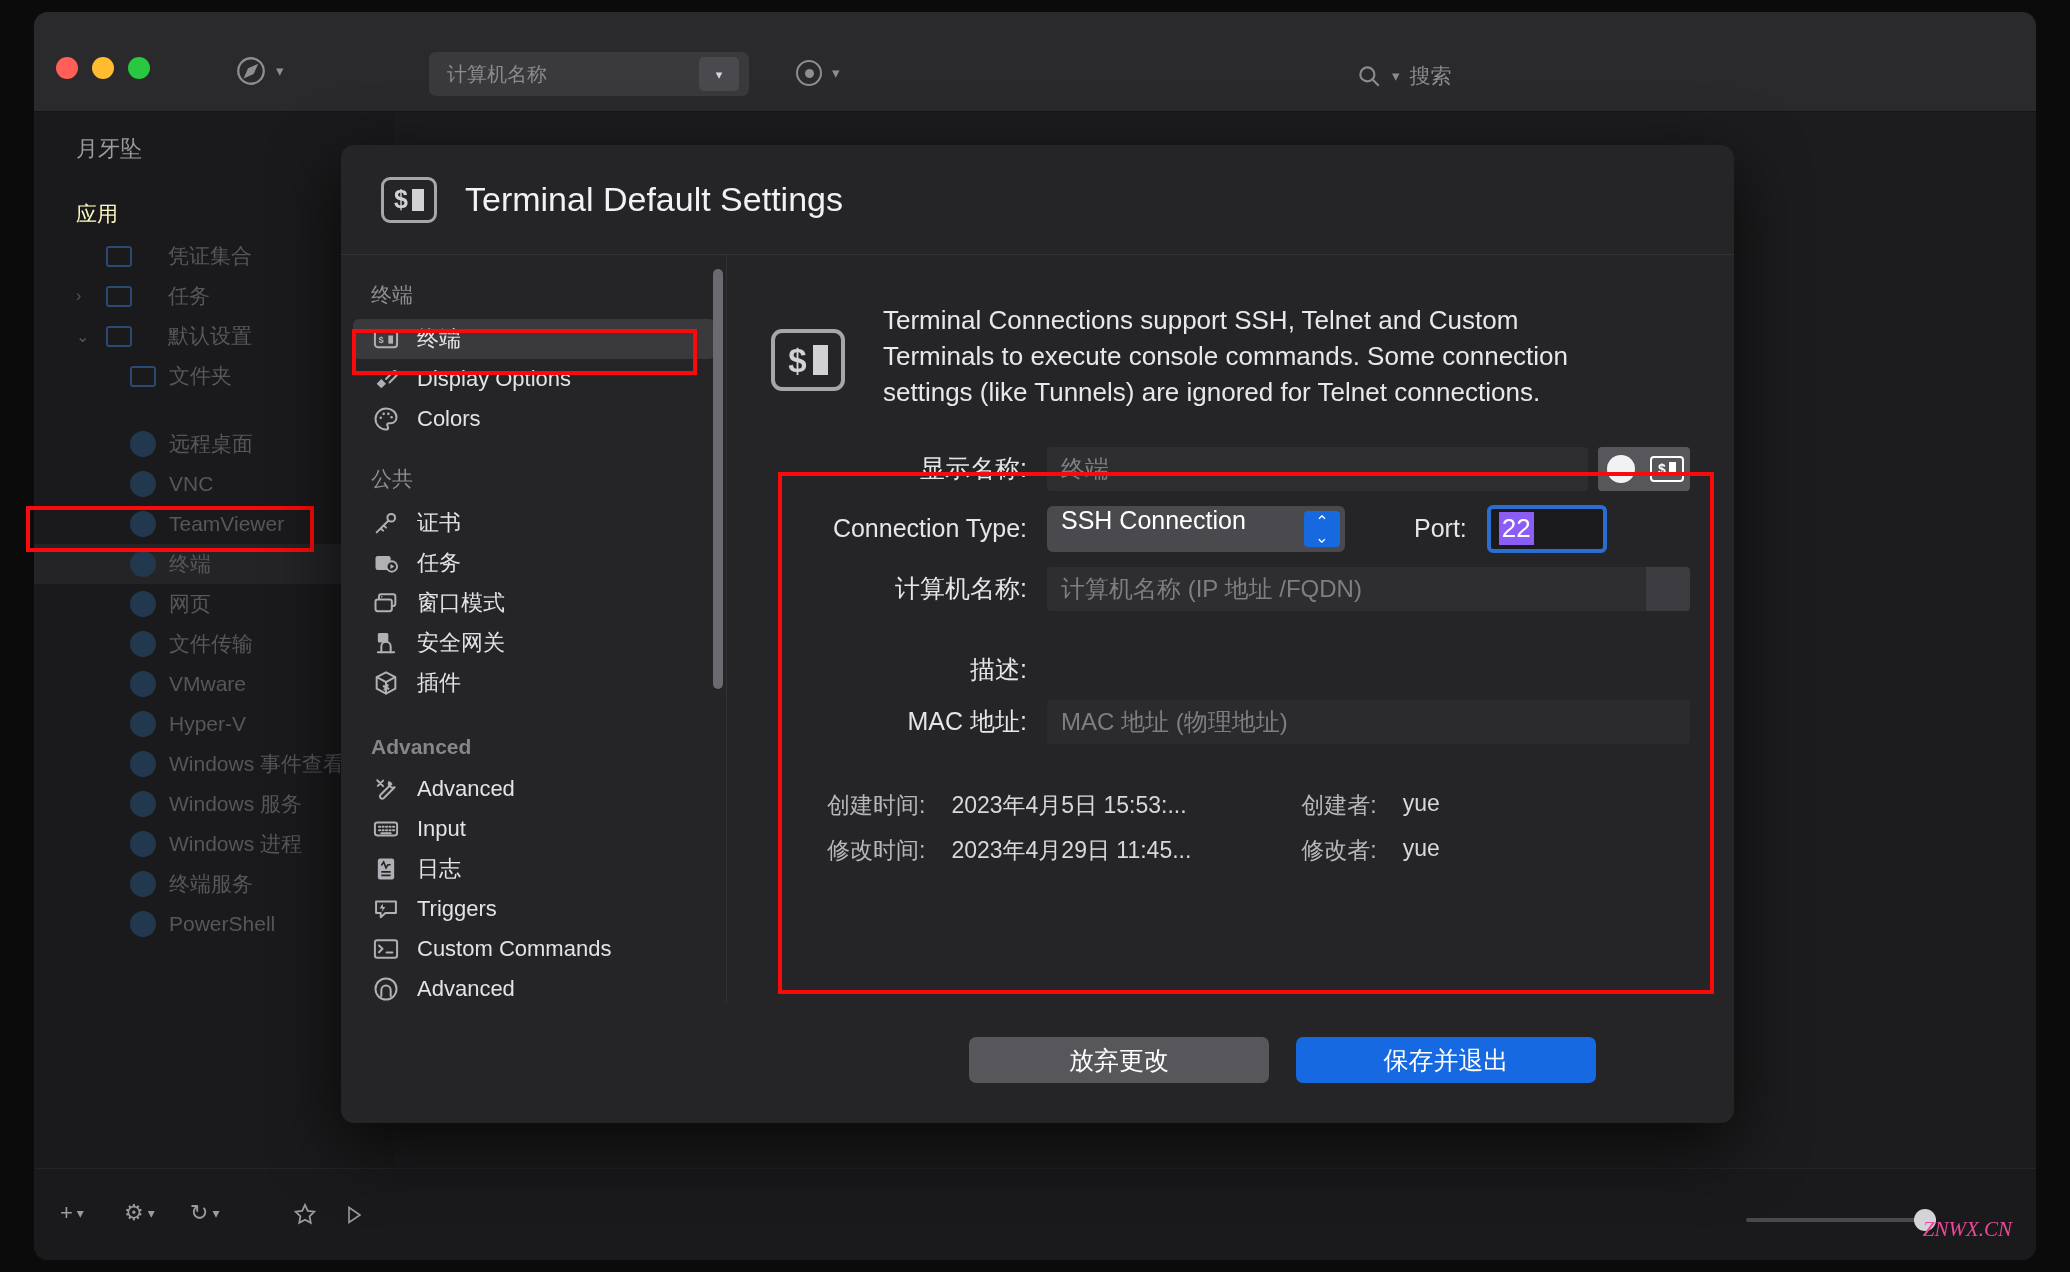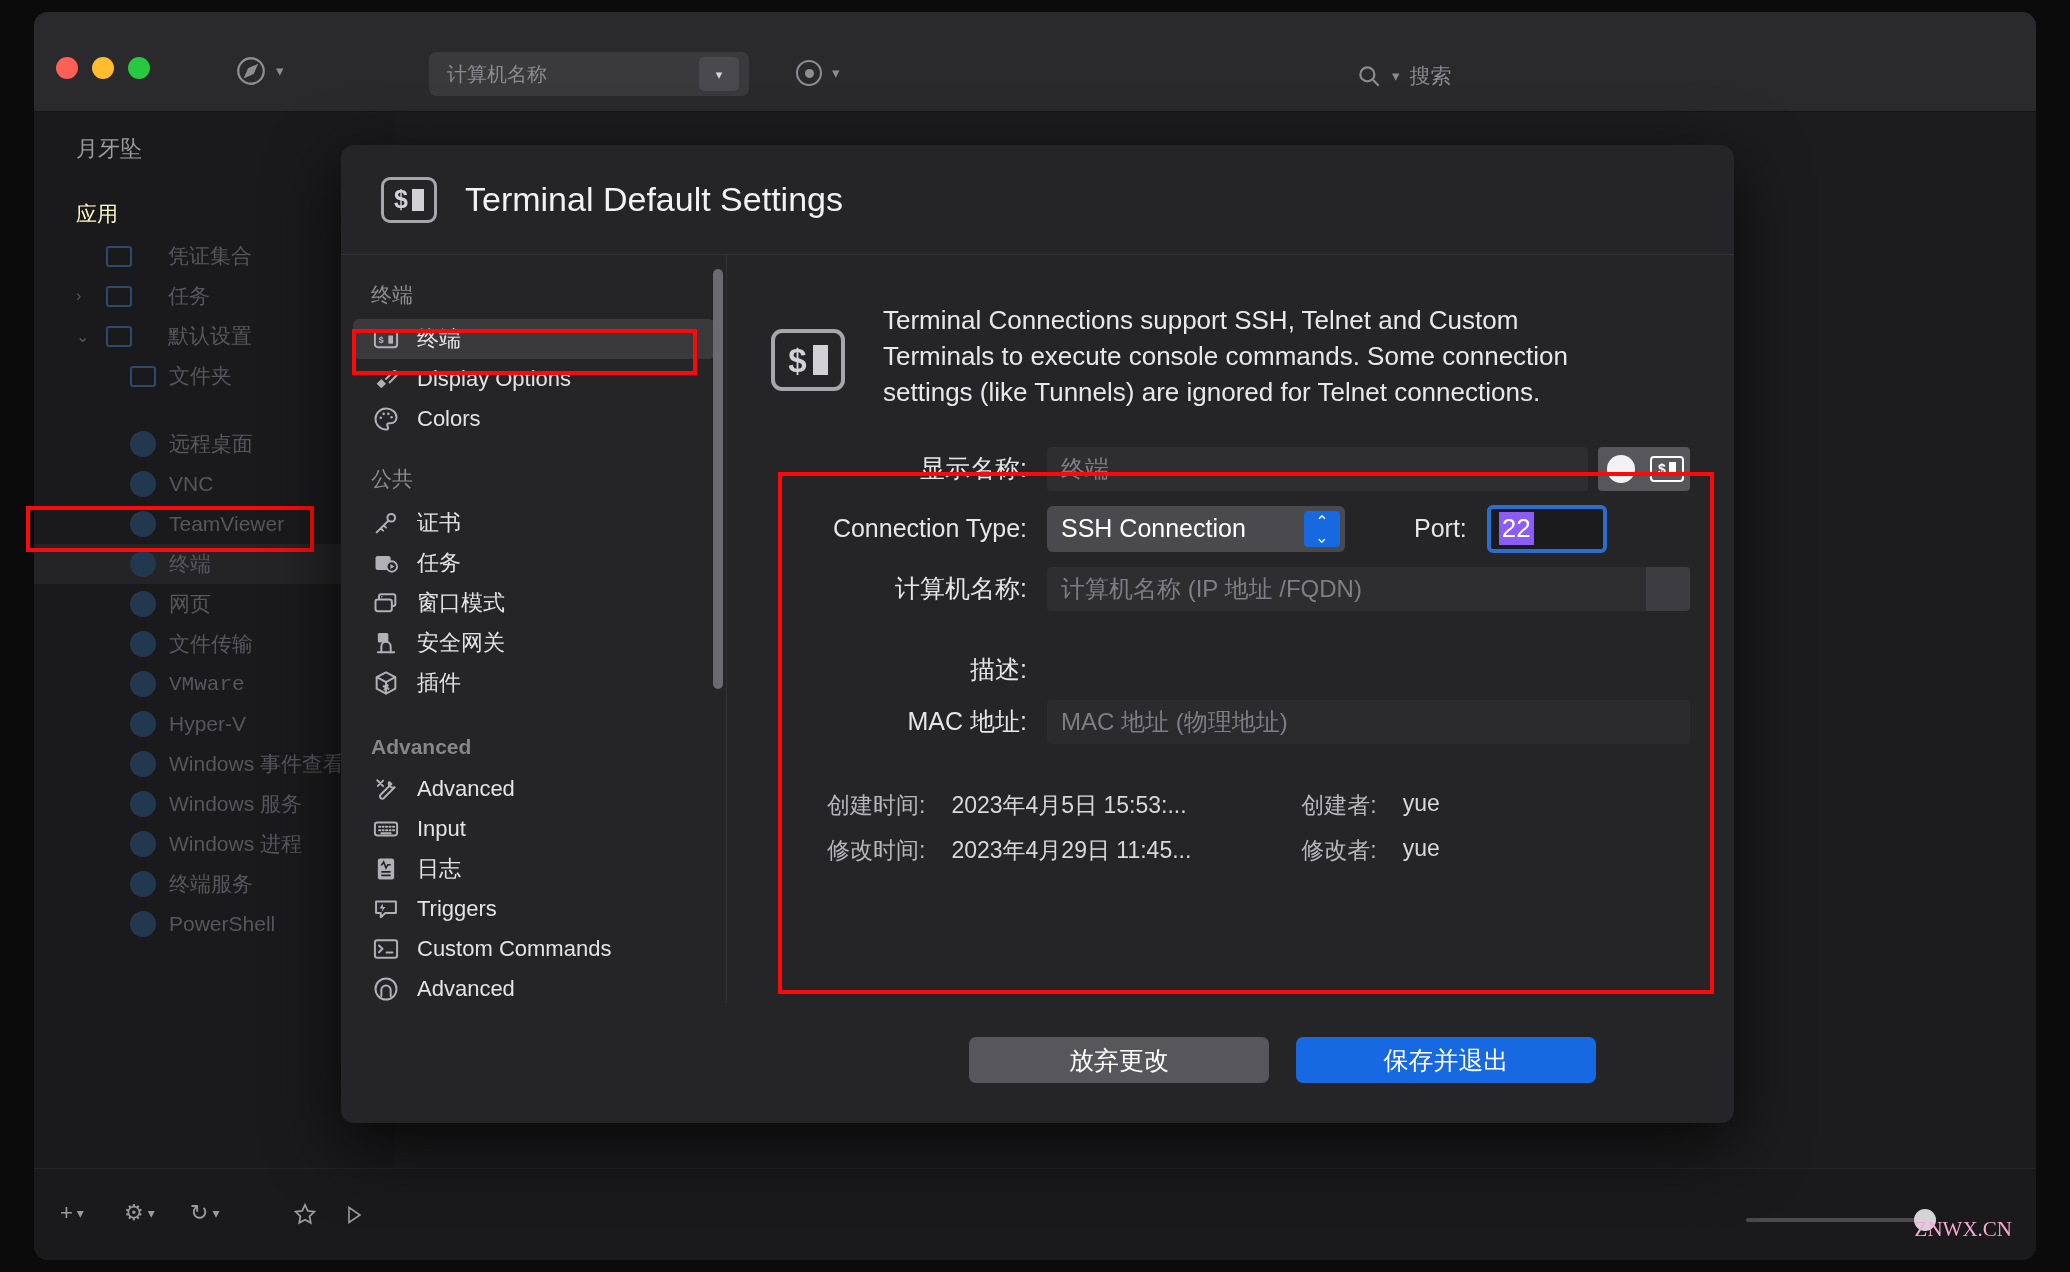--- a/index.html
+++ b/index.html
@@ -62,22 +62,22 @@
   .app-row .arrow { position: absolute; left: 42px; color: #55555b; font-size: 16px; }
   .app-row.hl { background: #242427; }
 
   .app-bottombar { position: absolute; left: 0; right: 0; bottom: 0; height: 92px;
                    background: #1a1a1c; border-top: 1px solid #242426; }
   .bb-item { position: absolute; color: #9a9a9f; font-size: 22px; display: flex; align-items: center; gap: 4px; }
   .zoomslider { position: absolute; right: 100px; bottom: 38px; width: 190px; height: 4px;
                 background: #4a4a4e; border-radius: 2px; }
   .zoomslider .knob { position: absolute; right: 0; top: -9px; width: 22px; height: 22px;
                       border-radius: 50%; background: #d4d4d8; }
-  .wm { position: absolute; right: 24px; bottom: 18px; color: #f9a8d4; font-size: 21px;
-        font-family: "Liberation Serif", serif; }
+  .wm { position: absolute; right: 24px; bottom: 18px; color: #ec4899; font-size: 21px;
+        font-family: "Liberation Serif", serif; font-style: italic; }
 
   
   .dialog {
     position: absolute; left: 341px; top: 145px; width: 1393px; height: 978px;
     background: #252527; border-radius: 13px;
     box-shadow: 0 22px 70px rgba(0,0,0,.72);
     overflow: hidden;
   }
   .dlg-header { height: 110px; display: flex; align-items: center; padding-left: 40px; gap: 28px;
                 border-bottom: 1px solid #333336; }
@@ -125,21 +125,21 @@
   .ne-btn:first-child { border-radius: 4px 0 0 4px; }
   .ne-btn:last-child { border-radius: 0 4px 4px 0; }
   .ne-circle { width: 28px; height: 28px; border-radius: 50%; background: #f2f2f4; }
   .mini-term { width: 34px; height: 26px; border: 2px solid #fff; border-radius: 4px;
                display: flex; align-items: center; justify-content: center; gap: 3px; }
   .mini-term .d { color: #fff; font-size: 14px; font-weight: bold; line-height: 1; }
   .mini-term .b { width: 7px; height: 13px; background: #fff; display: block; }
 
   .select {
     width: 298px; height: 46px; background: #4a4a4e; border-radius: 6px;
-    display: flex; align-items: center; padding-left: 14px; color: #fff; font-size: 25px;
+    display: flex; align-items: flex-start; padding-left: 14px; color: #fff; font-size: 25px;
     position: relative;
   }
   .select .stepper { position: absolute; right: 5px; top: 5px; width: 36px; height: 36px;
                      background: #1769e0; border-radius: 4px; display: flex; flex-direction: column;
                      align-items: center; justify-content: center; line-height: .8; color: #fff; font-size: 16px; }
   .port-label { color: #e6e6e9; font-size: 25px; margin-left: 69px; margin-right: 20px; }
   .port-field { width: 120px; height: 48px; background: #1b1b1d; border: 4px solid #2a6fd0;
                 border-radius: 6px; display: flex; align-items: center; padding: 0 8px; }
   .port-val { background: #8b5cf6; color: #fff; font-size: 26px; padding: 1px 3px; }
 
@@ -243,21 +243,21 @@
             <span>终端</span>
           </div>
           <div class="app-row ind2" style="position: relative;">
             <span class="gicon"></span>
             <span>网页</span>
           </div>
           <div class="app-row ind2" style="position: relative;">
             <span class="gicon"></span>
             <span>文件传输</span>
           </div>
-          <div class="app-row ind2" style="position: relative; font-family: Liberation Mono, monospace;">
+          <div class="app-row ind2" style="position: relative;">
             <span class="gicon"></span>
             <span>VMware</span>
           </div>
           <div class="app-row ind2" style="position: relative;">
             <span class="gicon"></span>
             <span>Hyper-V</span>
           </div>
           <div class="app-row ind2" style="position: relative;">
             <span class="gicon"></span>
             <span>Windows 事件查看</span>

